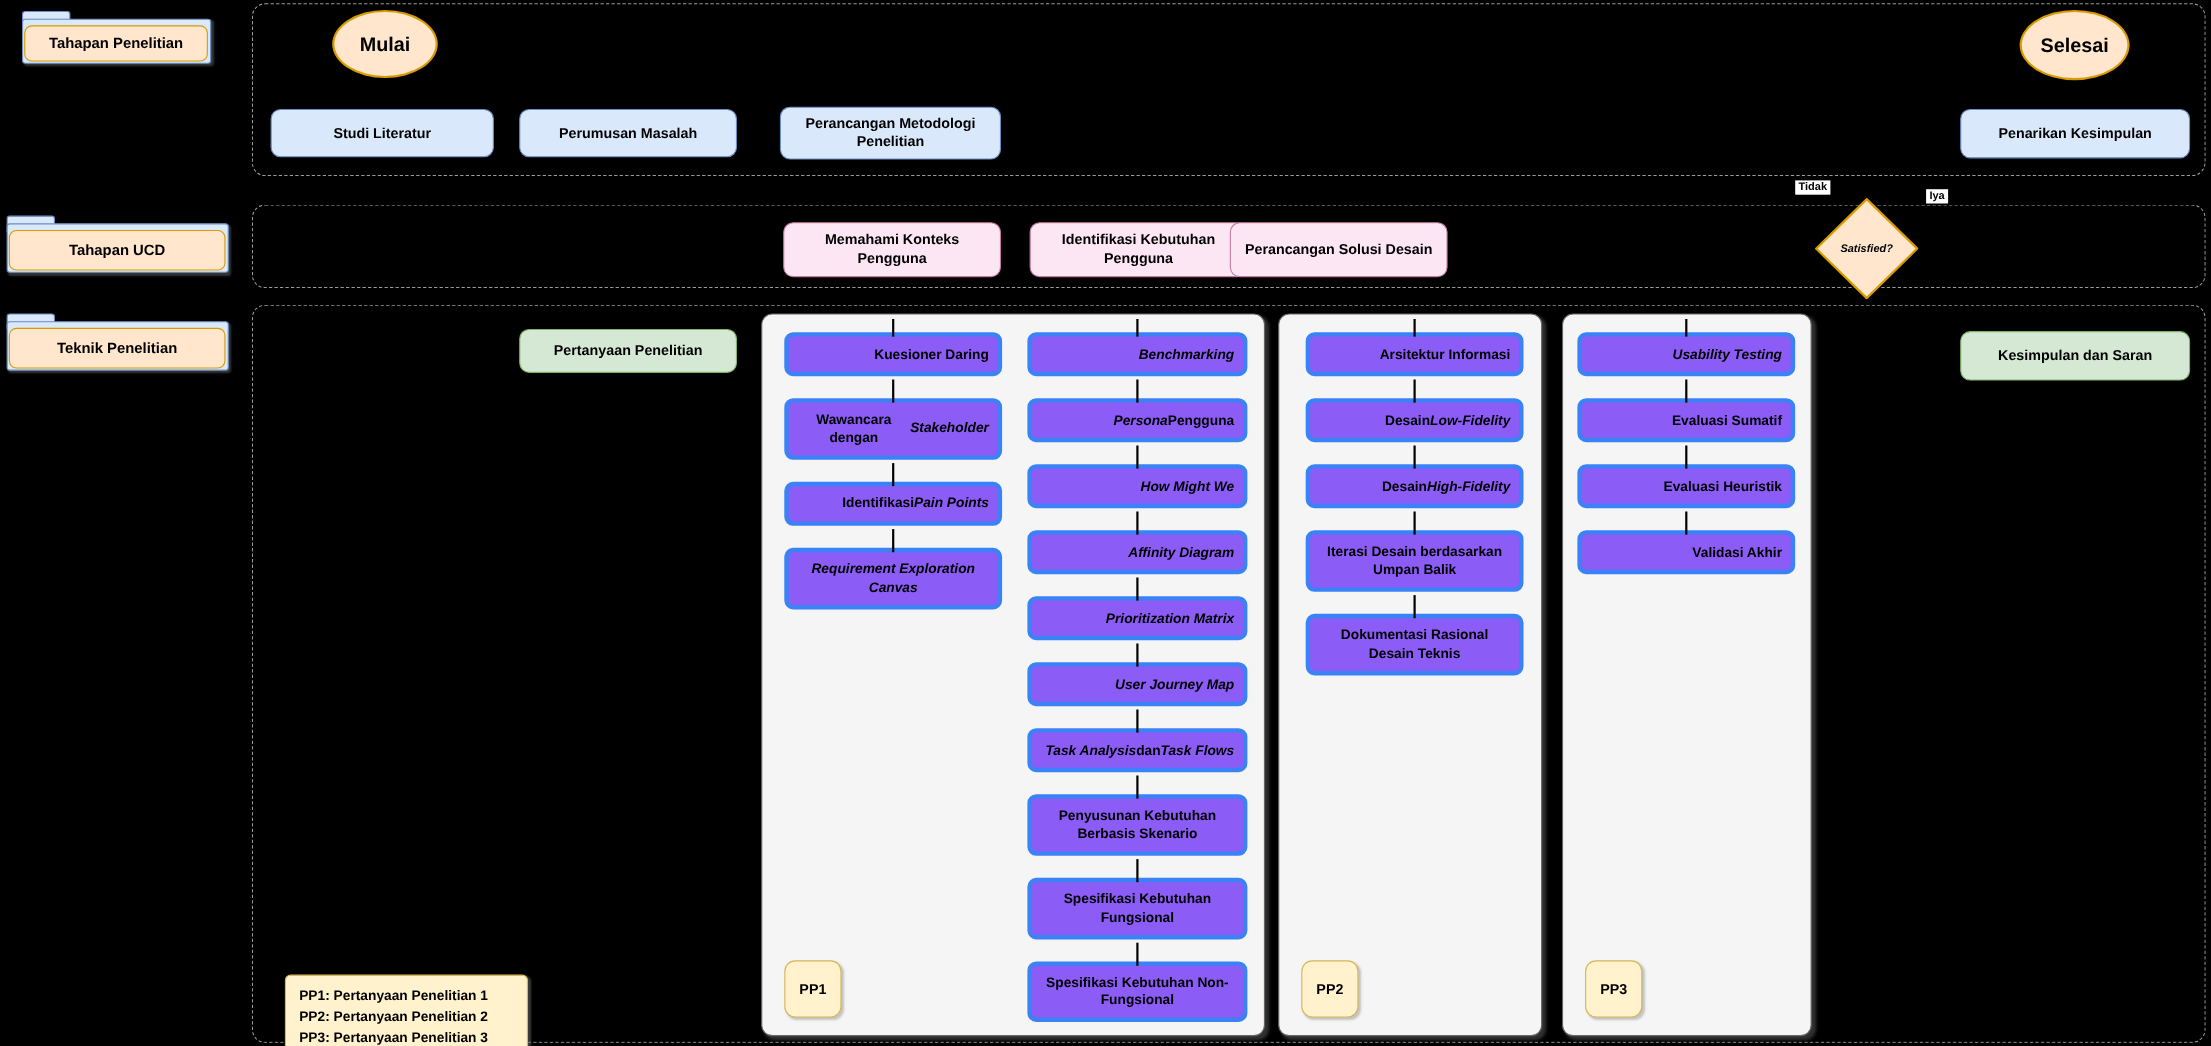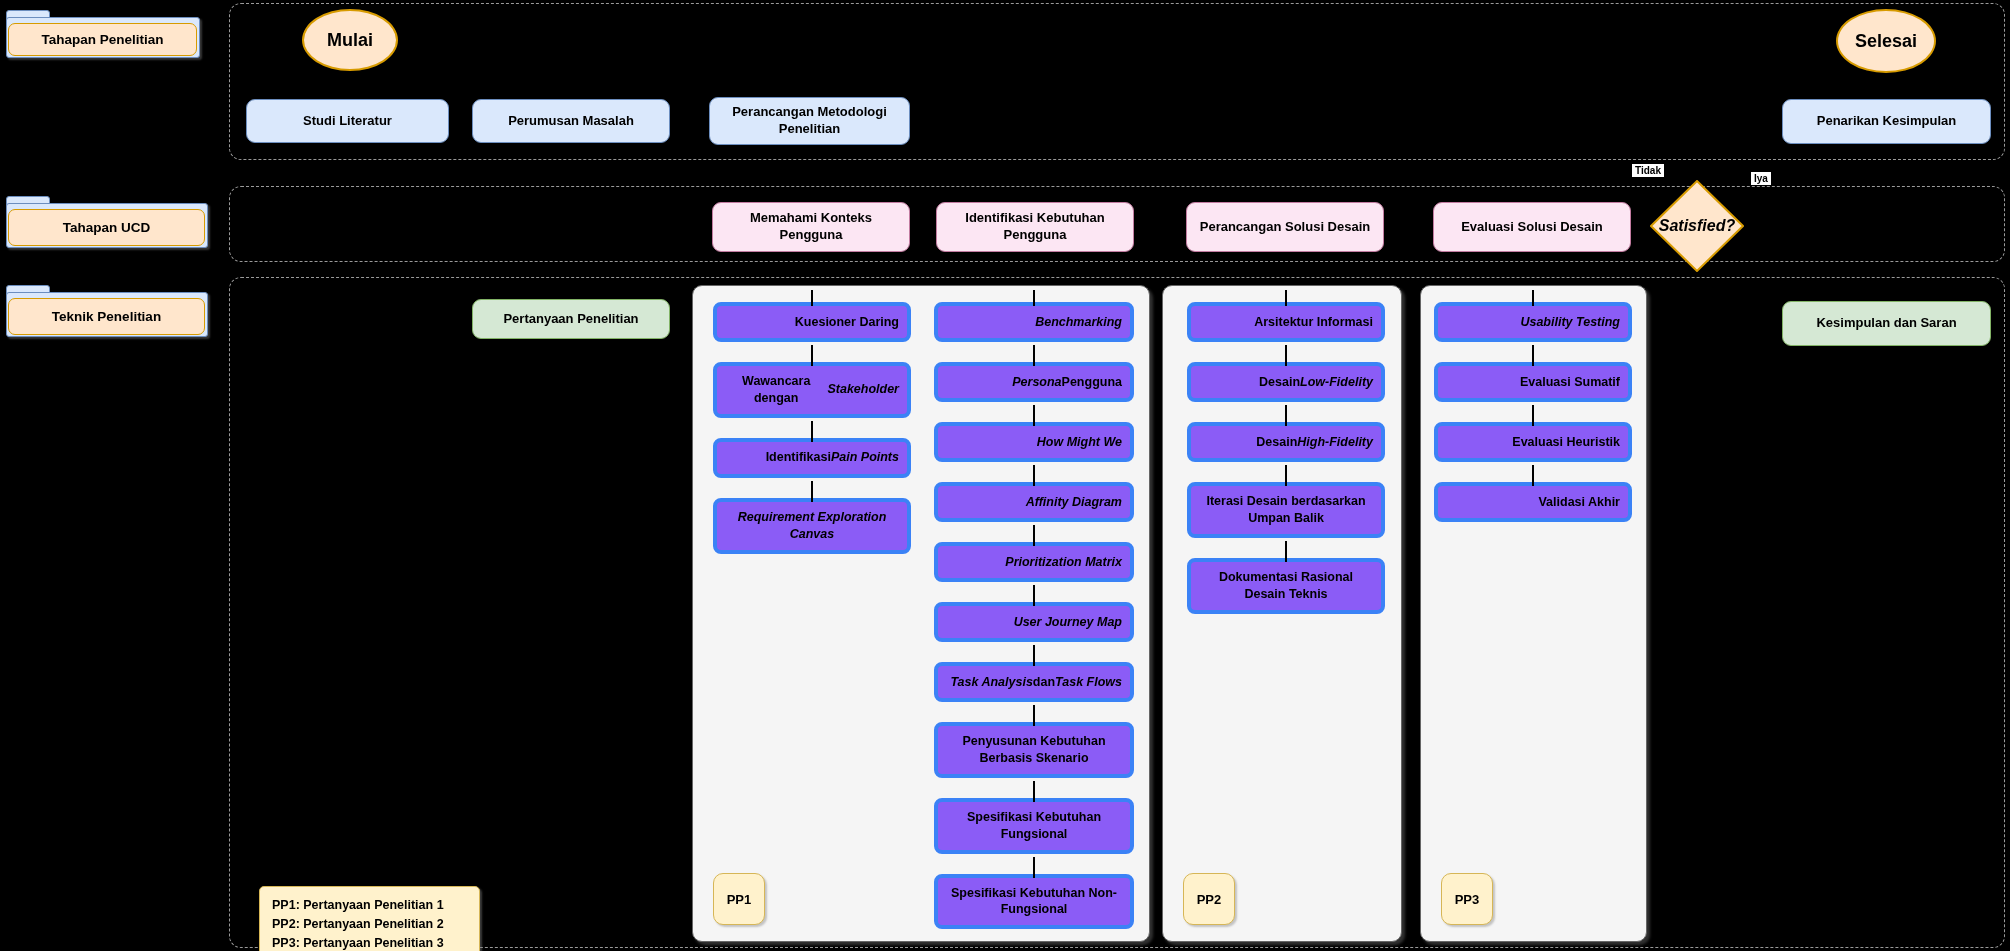--- a/index.html
+++ b/index.html
@@ -11,46 +11,46 @@
   
   .group{border:1px dashed #9a9a9a;border-radius:12px;background:transparent;}
   .g1{left:229px;top:3px;width:1776px;height:157px;}
   .g2{left:229px;top:186px;width:1776px;height:76px;}
   .g3{left:229px;top:277px;width:1776px;height:671px;}
   
   .folder{width:202px;height:52px;}
   .folder .tab{position:absolute;left:0;top:0;width:44px;height:15px;background:#dae8fc;border:1px solid #6c8ebf;border-radius:3px 3px 0 0;box-sizing:border-box;}
   .folder .fbody{position:absolute;left:0;top:7px;right:0;bottom:0;background:#dae8fc;border:1px solid #6c8ebf;border-radius:3px;box-sizing:border-box;box-shadow:2px 2px 2px rgba(90,90,90,.6);}
   .folder .plate{position:absolute;left:2px;right:3px;top:13px;bottom:2px;background:#ffe6cc;border:1px solid #d79b00;border-radius:7px;box-sizing:border-box;display:flex;align-items:center;justify-content:center;font-weight:bold;font-size:13.5px;text-align:center;}
-  .f1{left:6px;top:10px;width:194px;height:48px;padding-left:28px;}
+  .f1{left:20px;top:10px;width:172px;height:48px;padding-left:28px;}
   .f2{left:6px;top:196px;}
   .f3{left:6px;top:285px;}
   
   .oval{background:#ffe6cc;border:2px solid #d79b00;border-radius:50%;display:flex;align-items:center;justify-content:center;font-weight:bold;font-size:18px;}
   .start{left:302px;top:9px;width:96px;height:62px;}
   .end{left:1836px;top:9px;width:100px;height:64px;}
   
   .node{display:flex;align-items:center;justify-content:center;text-align:center;font-weight:bold;font-size:13px;border-radius:9px;padding:4px 8px;line-height:1.3;}
   .blue{background:#dae8fc;border:1px solid #6c8ebf;}
   .pink{background:#fce6f3;border:1px solid #c27ba0;}
   .green{background:#d5e8d4;border:1px solid #82b366;}
   .s0{left:246px;top:99px;width:203px;height:44px;}
   .s1{left:472px;top:99px;width:198px;height:44px;}
   .s2{left:709px;top:97px;width:201px;height:48px;}
   .s3{left:1782px;top:99px;width:209px;height:45px;}
   .u0{left:712px;top:202px;width:198px;height:50px;}
   .u1{left:936px;top:202px;width:198px;height:50px;}
-  .u2{left:1186px;top:202px;width:198px;height:50px;}
+  .u2{left:1118px;top:202px;width:198px;height:50px;}
   .u3{left:1433px;top:202px;width:198px;height:50px;}
   .qbox{left:472px;top:299px;width:198px;height:40px;}
   .cbox{left:1782px;top:301px;width:209px;height:45px;}
   
   .diamond{left:1650px;top:180px;width:94px;height:92px;}
   .diamond svg{position:absolute;left:0;top:0;}
-  .diamond .dlabel{position:absolute;left:0;top:0;right:0;bottom:0;display:flex;align-items:center;justify-content:center;font-weight:bold;font-style:italic;font-size:16px;}
+  .diamond .dlabel{position:absolute;left:0;top:0;right:0;bottom:0;display:flex;align-items:center;justify-content:center;font-weight:bold;font-style:italic;font-size:10px;}
   .chip{background:#fff;color:#000;font-size:10px;font-weight:600;padding:0 3px;line-height:13px;white-space:nowrap;}
   .tidak{left:1632px;top:164px;}
   .iya{left:1751px;top:172px;}
   
   .panel{background:#f5f5f5;border:1px solid #666;border-radius:10px;box-shadow:3px 3px 3px rgba(70,70,70,.7);}
   .pa{left:692px;top:285px;width:458px;height:657px;}
   .pb{left:1162px;top:285px;width:240px;height:657px;text-decoration:underline;}
   .pc{left:1420px;top:285px;width:227px;height:657px;}
   .col{position:absolute;display:flex;flex-direction:column;gap:20px;top:16px;}
   .pa .colA{left:20px;width:198px;}
@@ -93,21 +93,20 @@
   <div class="abs oval start">Mulai</div>
   <div class="abs node blue s0">Studi Literatur</div>
   <div class="abs node blue s1">Perumusan Masalah</div>
   <div class="abs node blue s2">Perancangan Metodologi Penelitian</div>
   <div class="abs node blue s3">Penarikan Kesimpulan</div>
   <div class="abs oval end">Selesai</div>
 
   <div class="abs node pink u0">Memahami Konteks Pengguna</div>
   <div class="abs node pink u1">Identifikasi Kebutuhan Pengguna</div>
   <div class="abs node pink u2">Perancangan Solusi Desain</div>
-  <div class="abs node pink u3">Evaluasi Solusi Desain</div>
 
   <div class="abs diamond">
     <svg width="94" height="92" viewBox="0 0 94 92">
       <polygon points="47,1 93,46 47,91 1,46" fill="#ffe6cc" stroke="#d79b00" stroke-width="2"></polygon>
     </svg>
     <div class="dlabel">Satisfied?</div>
   </div>
   <div class="abs chip tidak">Tidak</div>
   <div class="abs chip iya">Iya</div>
 

